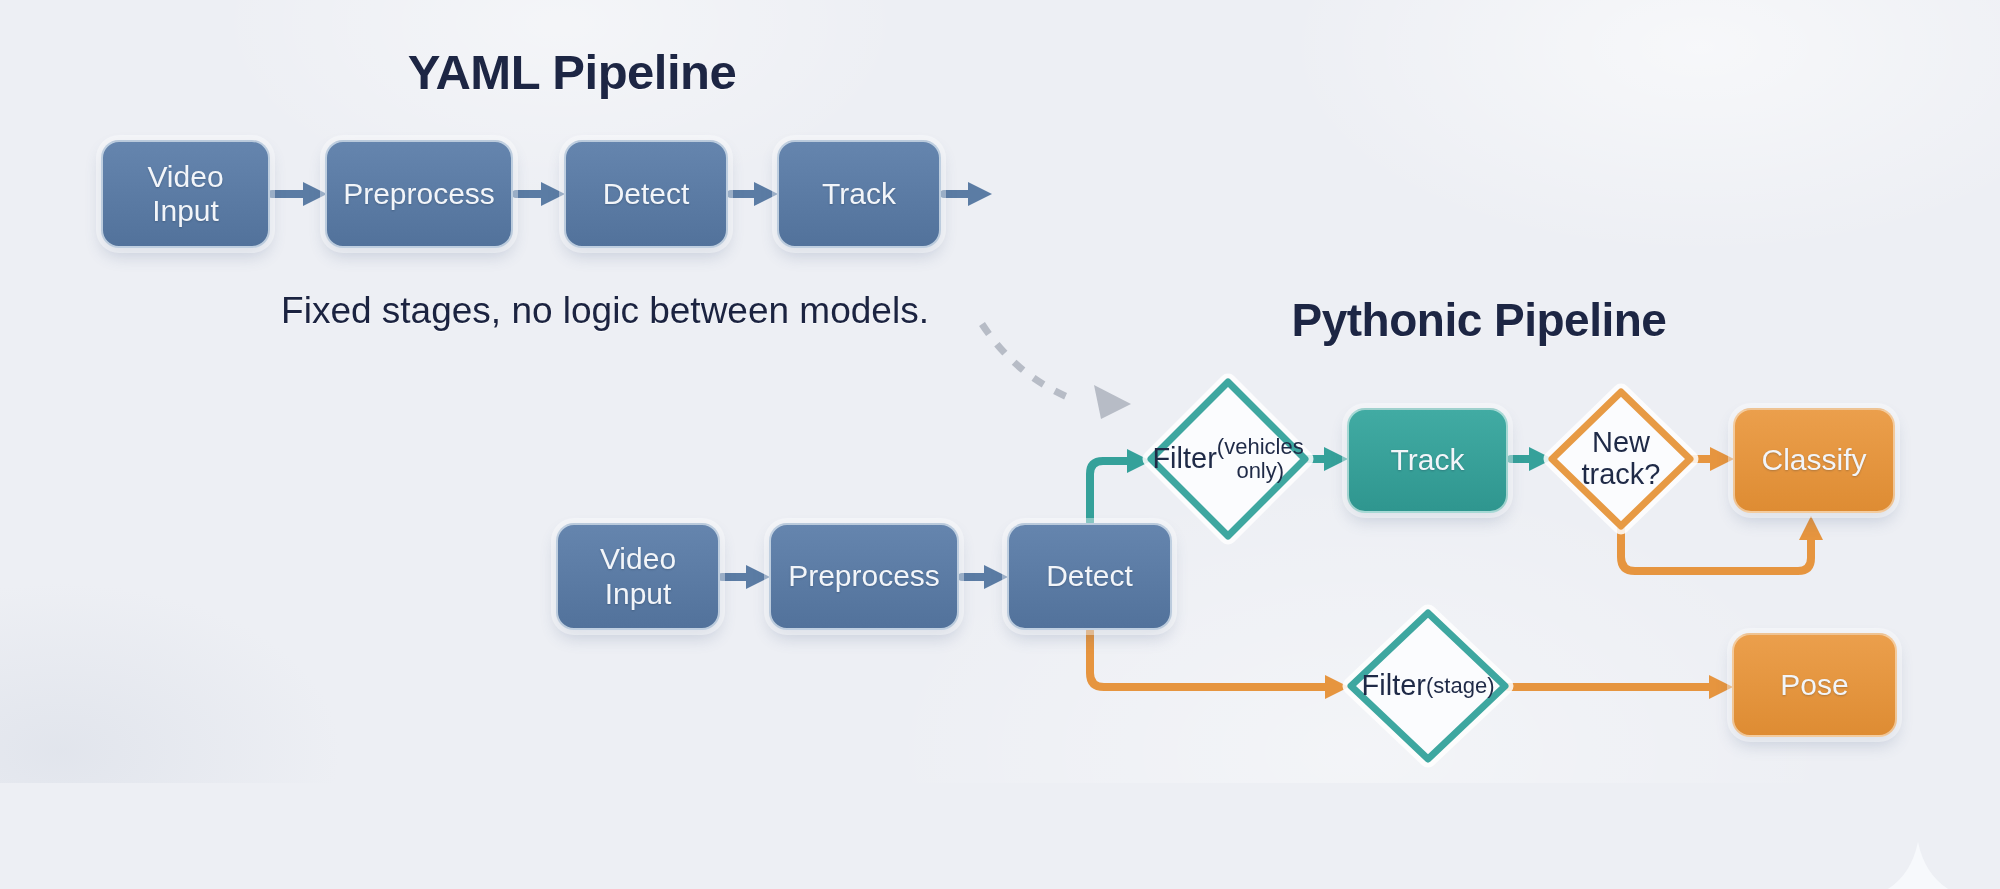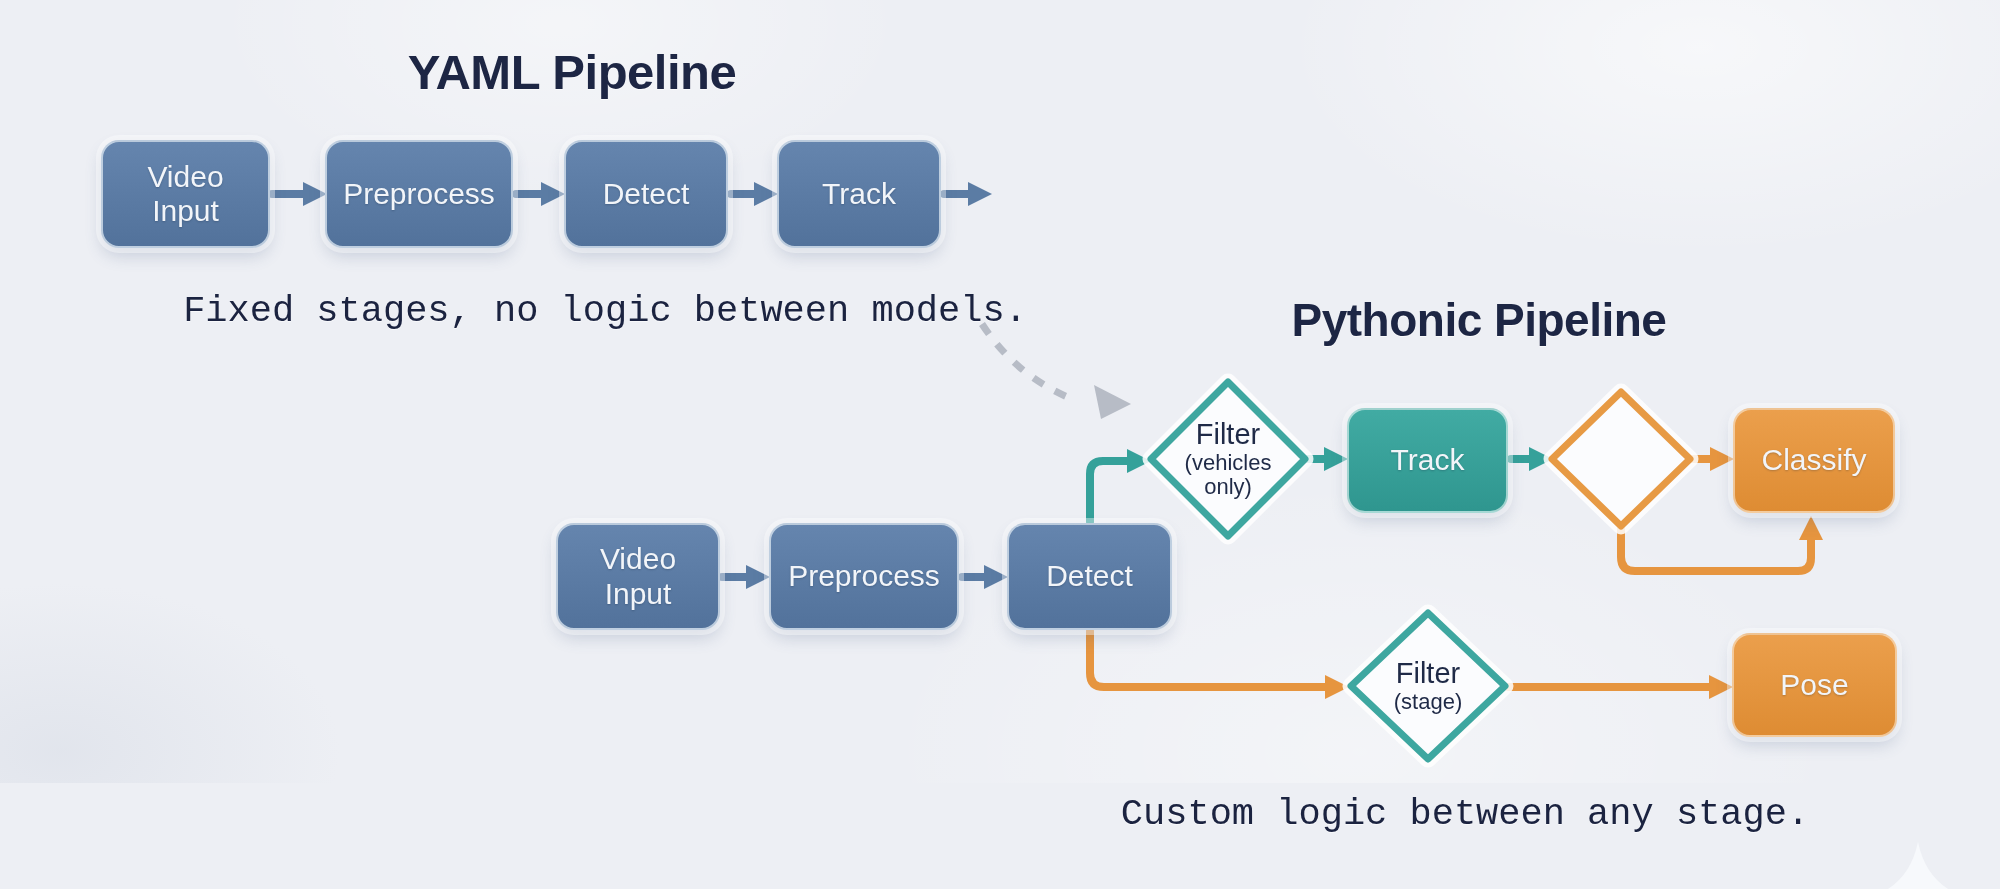--- a/index.html
+++ b/index.html
@@ -27,21 +27,20 @@
     position:absolute;transform:translateX(-50%);white-space:nowrap;
     font-weight:700;color:var(--title-text);letter-spacing:-.5px;
     text-shadow:0 1px 0 rgba(255,255,255,.65);
   }
   .title.t1{left:572px;top:44px;font-size:49px}
   .title.t2{left:1479px;top:293px;font-size:46px}
   .caption{
     position:absolute;transform:translateX(-50%);white-space:nowrap;
     color:var(--caption-text);font-size:37px;
     text-shadow:0 1px 0 rgba(255,255,255,.6);
-    font-family:Liberation Mono, monospace;
   }
   .caption.c1{left:605px;top:290px}
   .caption.c2{left:1465px;top:793px}
   .node{
     position:absolute;display:flex;align-items:center;justify-content:center;
     text-align:center;border-radius:18px;color:var(--node-text);font-size:30px;line-height:1.15;
     box-shadow:0 0 0 5px rgba(255,255,255,.4), 0 8px 16px rgba(70,90,130,.22);
     text-shadow:0 1px 2px rgba(20,35,60,.25);
   }
   .node.blue{
@@ -51,21 +50,21 @@
   .node.teal{
     background:linear-gradient(180deg,var(--teal-top),var(--teal-bottom));
     border:2px solid rgba(235,248,247,.6);
   }
   .node.orange{
     background:linear-gradient(180deg,var(--orange-top),var(--orange-bottom));
     border:2px solid rgba(252,240,226,.55);
   }
   .node .lbl.narrow{max-width:100px}
   .dtext{
-    position:absolute;display:flex;flex-direction:column;align-items:center;justify-content:center;
+    position:absolute;display:flex;flex-direction:row;align-items:center;justify-content:center;
     text-align:center;color:var(--diamond-text);
   }
   .dtext .main{font-size:29px;line-height:1.1}
   .dtext .sub{font-size:22px;line-height:1.08;max-width:124px}
   svg .shaft-blue{stroke:var(--arrow-blue);stroke-width:8;fill:none;stroke-linecap:round}
   svg .head-blue{fill:var(--arrow-blue)}
   svg .shaft-teal{stroke:var(--teal);stroke-width:8;fill:none;stroke-linecap:round}
   svg .head-teal{fill:var(--teal)}
   svg .shaft-orange{stroke:var(--orange);stroke-width:8;fill:none;stroke-linecap:round}
   svg .head-orange{fill:var(--orange)}
@@ -196,20 +195,22 @@
     <span class="lbl">Classify</span>
   </div>
   <div class="node orange" style="left:1732px;top:633px;width:165px;height:104px">
     <span class="lbl">Pose</span>
   </div>
 
   <div class="dtext" style="left:1158px;top:398px;width:140px;height:122px">
     <span class="main">Filter</span>
     <span class="sub">(vehicles only)</span>
   </div>
+  <div class="dtext" style="left:1561px;top:400px;width:120px;height:118px">
+    <span class="main" style="max-width:104px">New track?</span>
+  </div>
   <div class="dtext" style="left:1358px;top:628px;width:140px;height:116px">
     <span class="main">Filter</span>
     <span class="sub">(stage)</span>
   </div>
 
-  <div class="caption c2">Custom logic between any stage.</div>
 
 </div>
 
 </body></html>

